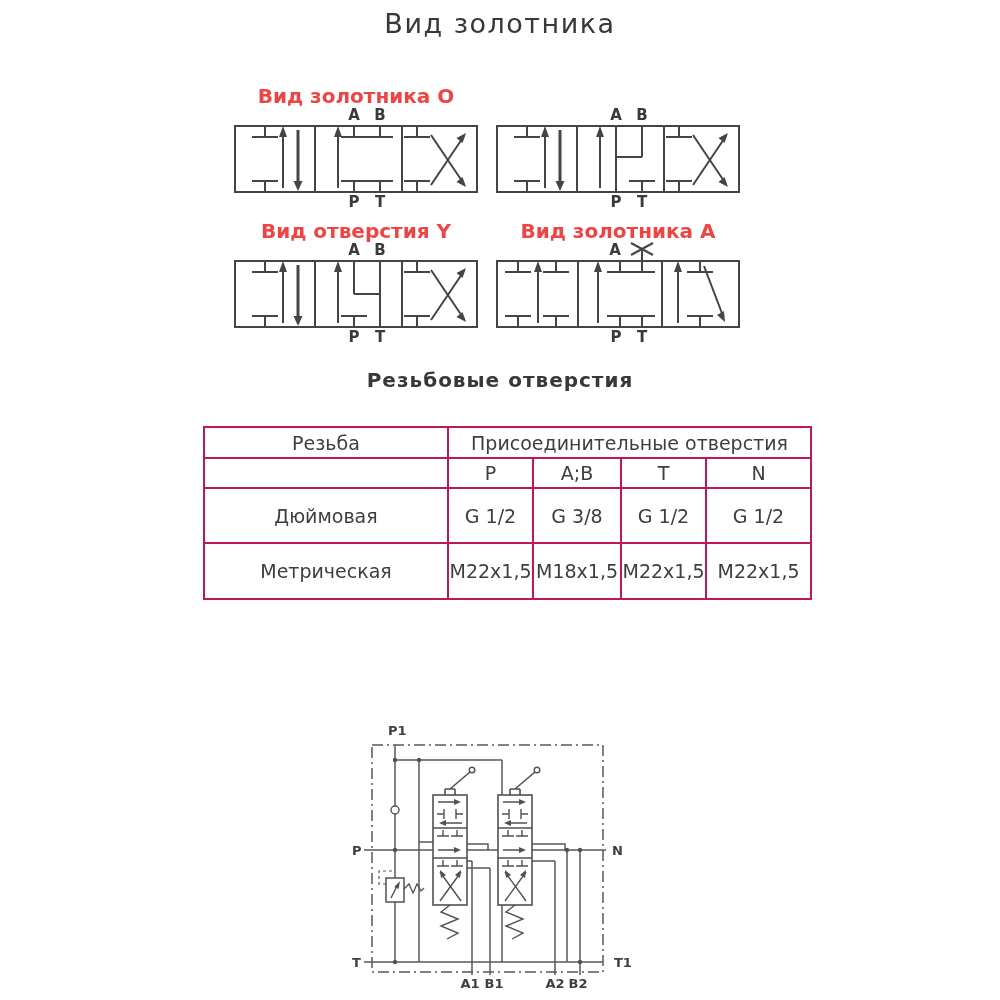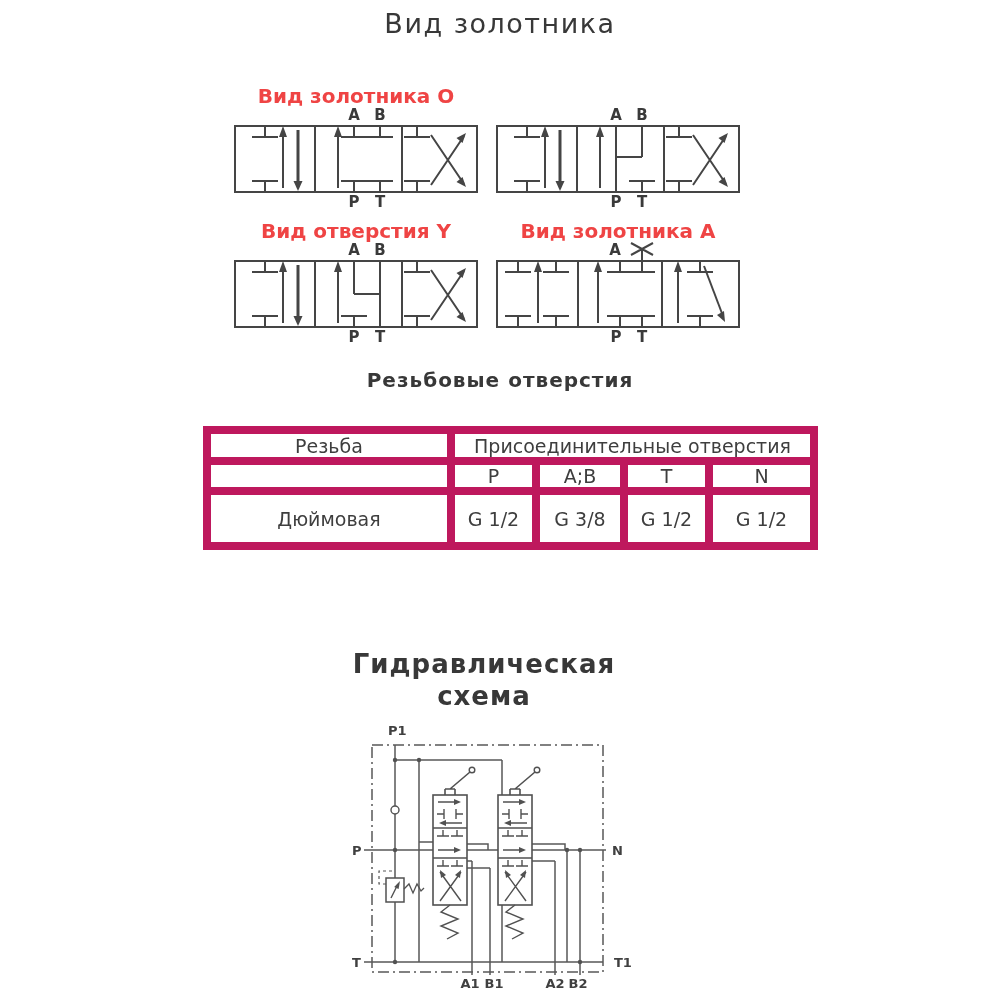--- a/index.html
+++ b/index.html
@@ -7,21 +7,21 @@
           font-family:"DejaVu Sans",sans-serif;color:#3a3a3a;}
   .abs{position:absolute;}
   .h-main{position:absolute;top:8px;left:0;width:1000px;text-align:center;
           font-size:27px;font-weight:normal;letter-spacing:1.5px;color:#383838;}
   .cap{position:absolute;width:252px;text-align:center;font-size:20px;font-weight:bold;color:#ef4444;}
   .h-sec{position:absolute;top:368px;left:0;width:1000px;text-align:center;
          font-size:20px;font-weight:bold;letter-spacing:1px;color:#383838;}
   .h-sec2{position:absolute;top:648px;left:334px;width:300px;text-align:center;
           font-size:26px;font-weight:bold;line-height:32px;letter-spacing:1px;color:#383838;}
   table.ttable{position:absolute;left:203px;top:426px;border-collapse:collapse;table-layout:fixed;}
-  table.ttable td{border:8px solid #be185d;text-align:center;vertical-align:middle;
+  table.ttable td{border:2px solid #be185d;text-align:center;vertical-align:middle;
                   font-size:19px;color:#3e3e3e;padding:0;overflow:hidden;white-space:nowrap;}
   svg text{font-family:"DejaVu Sans",sans-serif;font-weight:bold;fill:#3a3a3a;}
   svg.valve text{font-size:15px;}
   svg.schem text{font-size:13px;fill:#404040;}
 </style>
 </head>
 <body>
 
 <div class="canvas">
 
@@ -145,27 +145,30 @@
       <td>T</td>
       <td>N</td>
     </tr>
     <tr style="height:55px">
       <td>Дюймовая</td>
       <td>G 1/2</td>
       <td>G 3/8</td>
       <td>G 1/2</td>
       <td>G 1/2</td>
     </tr>
+    <tr style="height:56px">
+      <td>Метрическая</td>
+      <td>M22x1,5</td>
+      <td>M18x1,5</td>
+      <td>M22x1,5</td>
+      <td>M22x1,5</td>
+    </tr>
   </tbody>
     </table>
 
-  <div class="h-sec2">
-    <div>Гидравлическая</div>
-    <div>схема</div>
-  </div>
 
   <svg class="abs schem" style="left:350px;top:718px" width="310" height="280" viewBox="0 0 310 280">
     <defs>
       <g id="vbody">
         <rect x="0" y="77" width="34" height="110" fill="#ffffff" stroke="#515151" stroke-width="1.6"></rect>
         <path d="M0 110 H34 M0 140 H34" stroke="#515151" stroke-width="1.6" fill="none"></path>
         <path d="M5 84 H23 M4 96 H11 M11 91 V101 M30 96 H23 M23 91 V101 M29 105 H11
                  M10 112 V118 M4 118 H16 M24 112 V118 M18 118 H30
                  M5 132 H23
                  M10 142 V148 M4 148 H16 M24 142 V148 M18 148 H30

